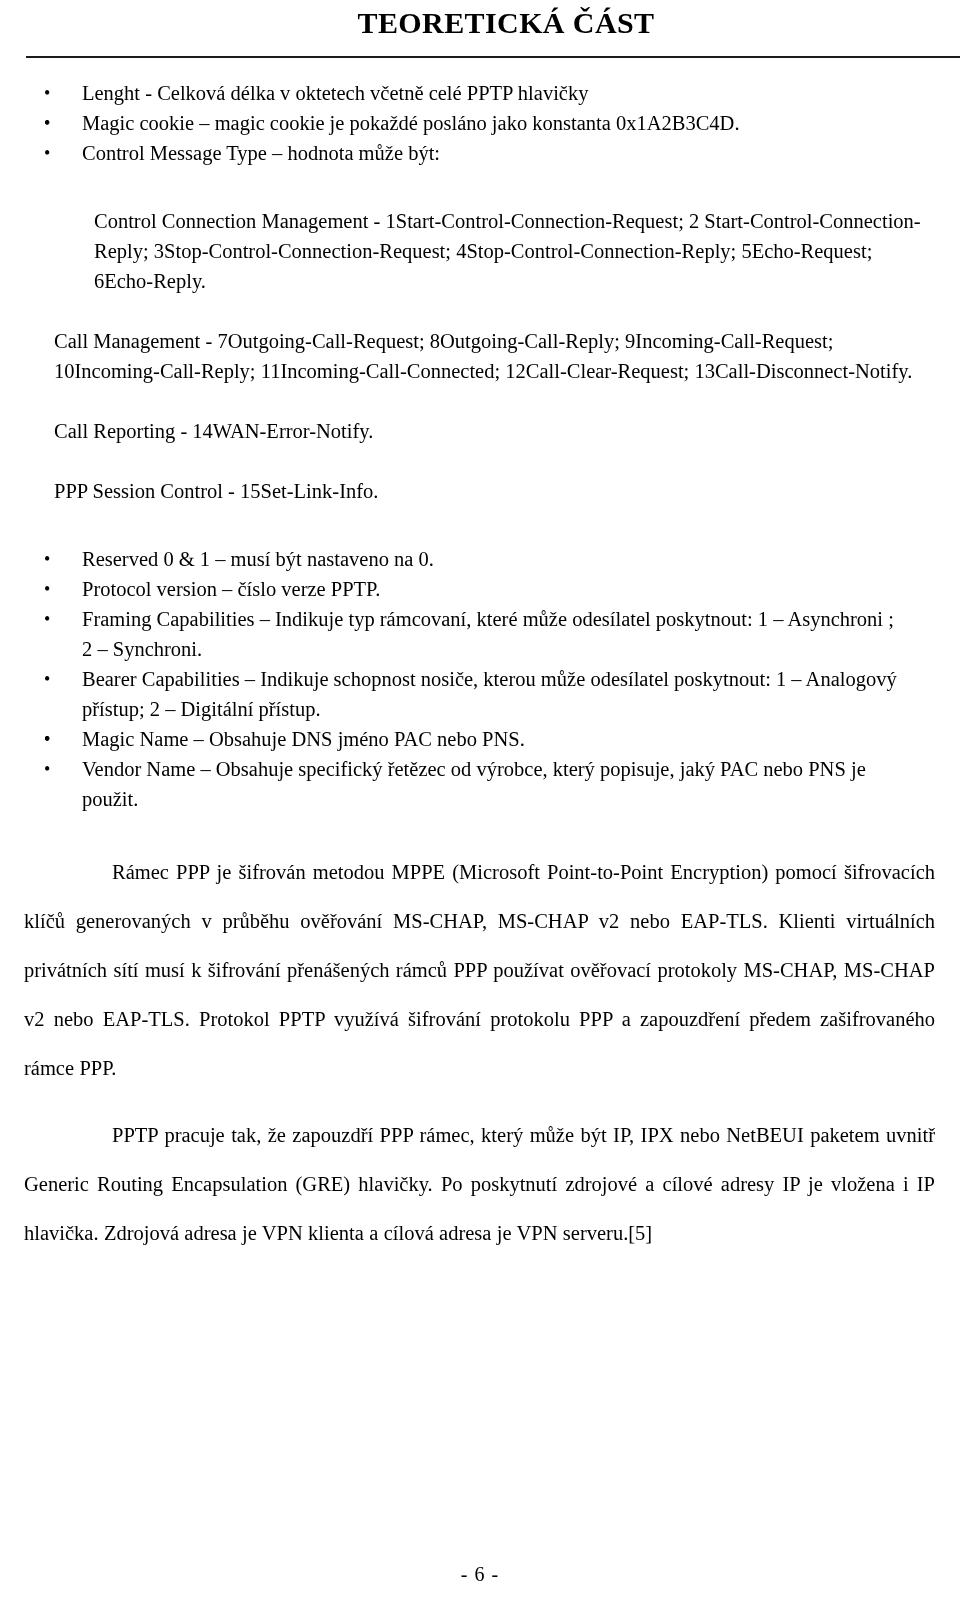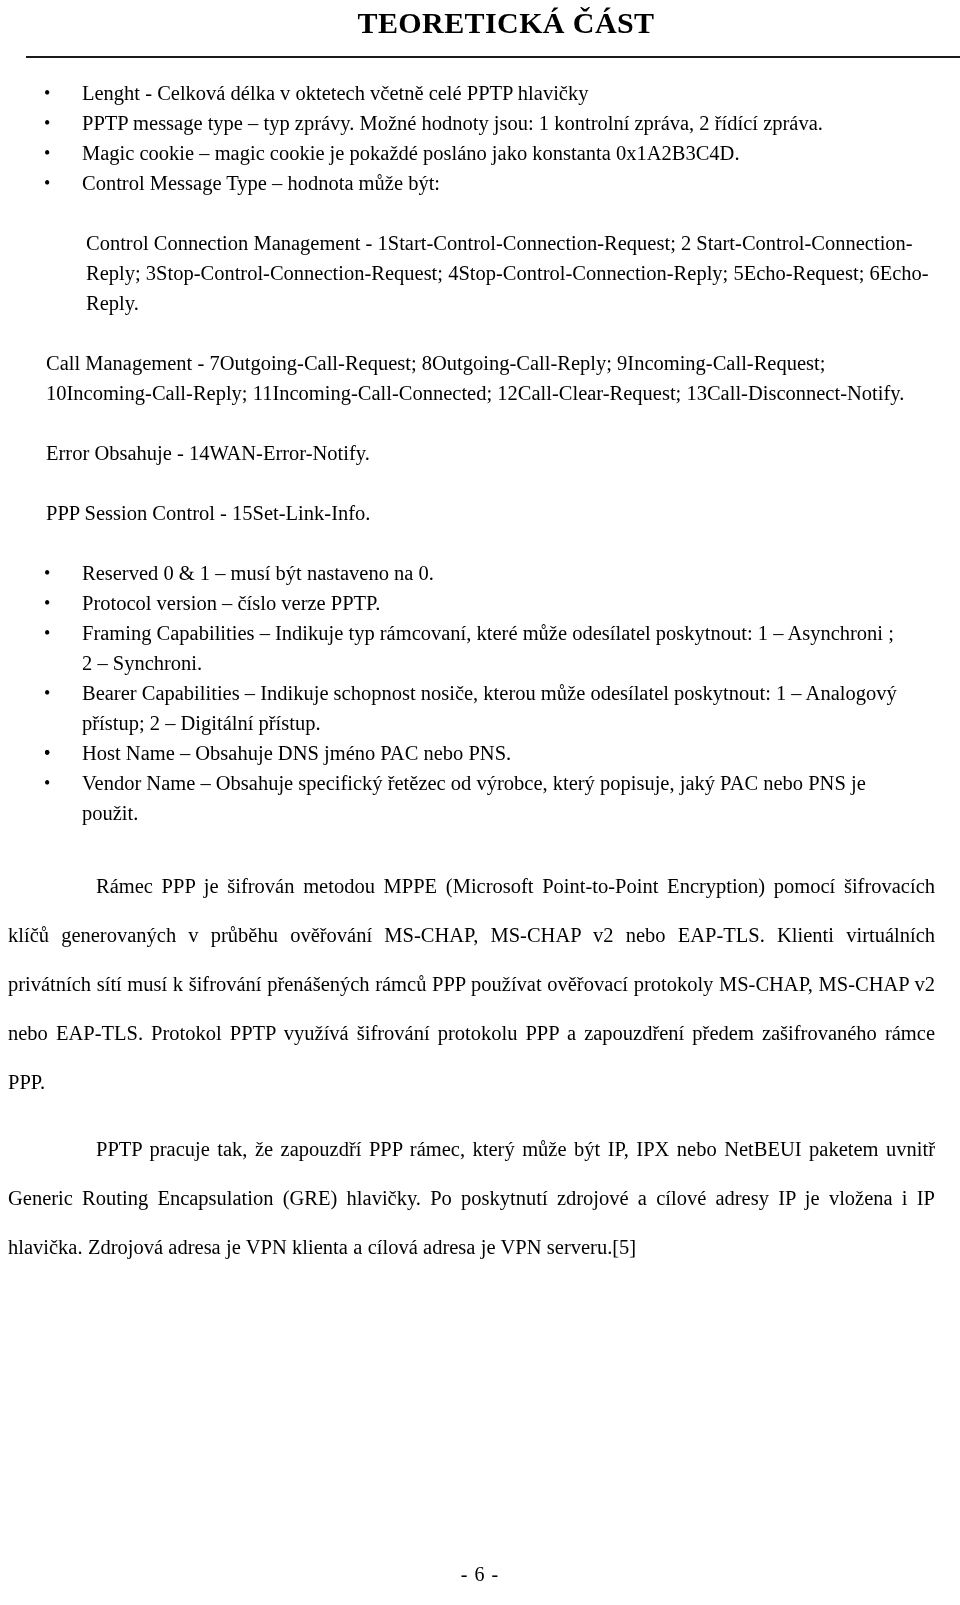--- a/index.html
+++ b/index.html
@@ -84,33 +84,33 @@
     font-size: 18px;
     line-height: 30px;
     text-align: left;
   }
 
   .list-group-a { margin-top: 0; }
   .list-group-b { margin-top: 0; }
 
   
   .sub-block {
-    margin: 2px;
+    margin: 10px;
     padding-left: 84px;
     padding-right: 28px;
     font-size: 20.5px;
     line-height: 30px;
     text-align: left;
   }
   .sub-block.spaced-before { margin-top: 30px; padding-left: 44px; }
 
   
   p.body-para {
     margin: 0;
-    padding: 0 25px 0 8px;
+    padding: 0 25px 0 24px;
     font-size: 20.5px;
     line-height: 49px;
     text-align: justify;
     text-indent: 88px;
     word-spacing: 0.2px;
   }
   p.body-para.para-gap { margin-top: 18px; }
 
   
   .doc-footer {
@@ -140,39 +140,38 @@
 
   <div class="content">
 
     <ul class="bullets list-group-a">
       <li>
         <span class="bullet-marker">•</span>
         <span>Lenght  - Celková délka v oktetech včetně celé PPTP hlavičky</span>
       </li>
       <li>
         <span class="bullet-marker">•</span>
-        <span>PPTP message type – typ zprávy. Možné hodnoty jsou: 1 kontrolní zpráva, 2  řídící zpráva.</span>
       </li>
       <li>
         <span class="bullet-marker">•</span>
         <span>Magic cookie – magic cookie je pokaždé  posláno jako konstanta 0x1A2B3C4D.</span>
       </li>
       <li>
         <span class="bullet-marker">•</span>
         <span>Control Message Type – hodnota může být:</span>
       </li>
     </ul>
 
     <div class="gap-md"></div>
 
     <div class="sub-block">Control Connection Management - 1Start-Control-Connection-Request;  2 Start-Control-Connection-Reply; 3Stop-Control-Connection-Request; 4Stop-Control-Connection-Reply; 5Echo-Request; 6Echo-Reply.</div>
 
     <div class="sub-block spaced-before">Call Management - 7Outgoing-Call-Request; 8Outgoing-Call-Reply; 9Incoming-Call-Request; 10Incoming-Call-Reply; 11Incoming-Call-Connected; 12Call-Clear-Request; 13Call-Disconnect-Notify.</div>
 
-    <div class="sub-block spaced-before">Error Obsahuje - 14WAN-Error-Notify.</div>
+    <div class="sub-block spaced-before">Call Reporting - 14WAN-Error-Notify.</div>
 
     <div class="sub-block spaced-before">PPP Session Control - 15Set-Link-Info.</div>
 
     <div class="gap-md"></div>
 
     <ul class="bullets list-group-b">
       <li>
         <span class="bullet-marker">•</span>
         <span>Reserved 0 &amp; 1 – musí být nastaveno na 0.</span>
       </li>
@@ -189,21 +188,21 @@
         <span>Bearer Capabilities – Indikuje schopnost nosiče, kterou může odesílatel poskytnout: 1 – Analogový přístup; 2 – Digitální přístup.</span>
       </li>
       <li>
         <span class="bullet-marker">•</span>
       </li>
       <li>
         <span class="bullet-marker">•</span>
       </li>
       <li>
         <span class="bullet-marker">•</span>
-        <span>Host Name – Obsahuje DNS jméno  PAC nebo PNS.</span>
+        <span>Magic Name – Obsahuje DNS jméno  PAC nebo PNS.</span>
       </li>
       <li>
         <span class="bullet-marker">•</span>
         <span>Vendor Name – Obsahuje specifický řetězec od výrobce, který popisuje, jaký PAC nebo PNS je použit.</span>
       </li>
     </ul>
 
     <div class="gap-lg"></div>
 
     <p class="body-para">Rámec PPP je šifrován metodou MPPE (Microsoft Point-to-Point Encryption) pomocí šifrovacích klíčů generovaných v průběhu ověřování MS-CHAP, MS-CHAP v2 nebo EAP-TLS. Klienti virtuálních privátních sítí musí k šifrování přenášených rámců PPP používat ověřovací protokoly MS-CHAP, MS-CHAP v2 nebo EAP-TLS. Protokol PPTP využívá šifrování protokolu PPP a zapouzdření předem zašifrovaného rámce PPP.</p>

